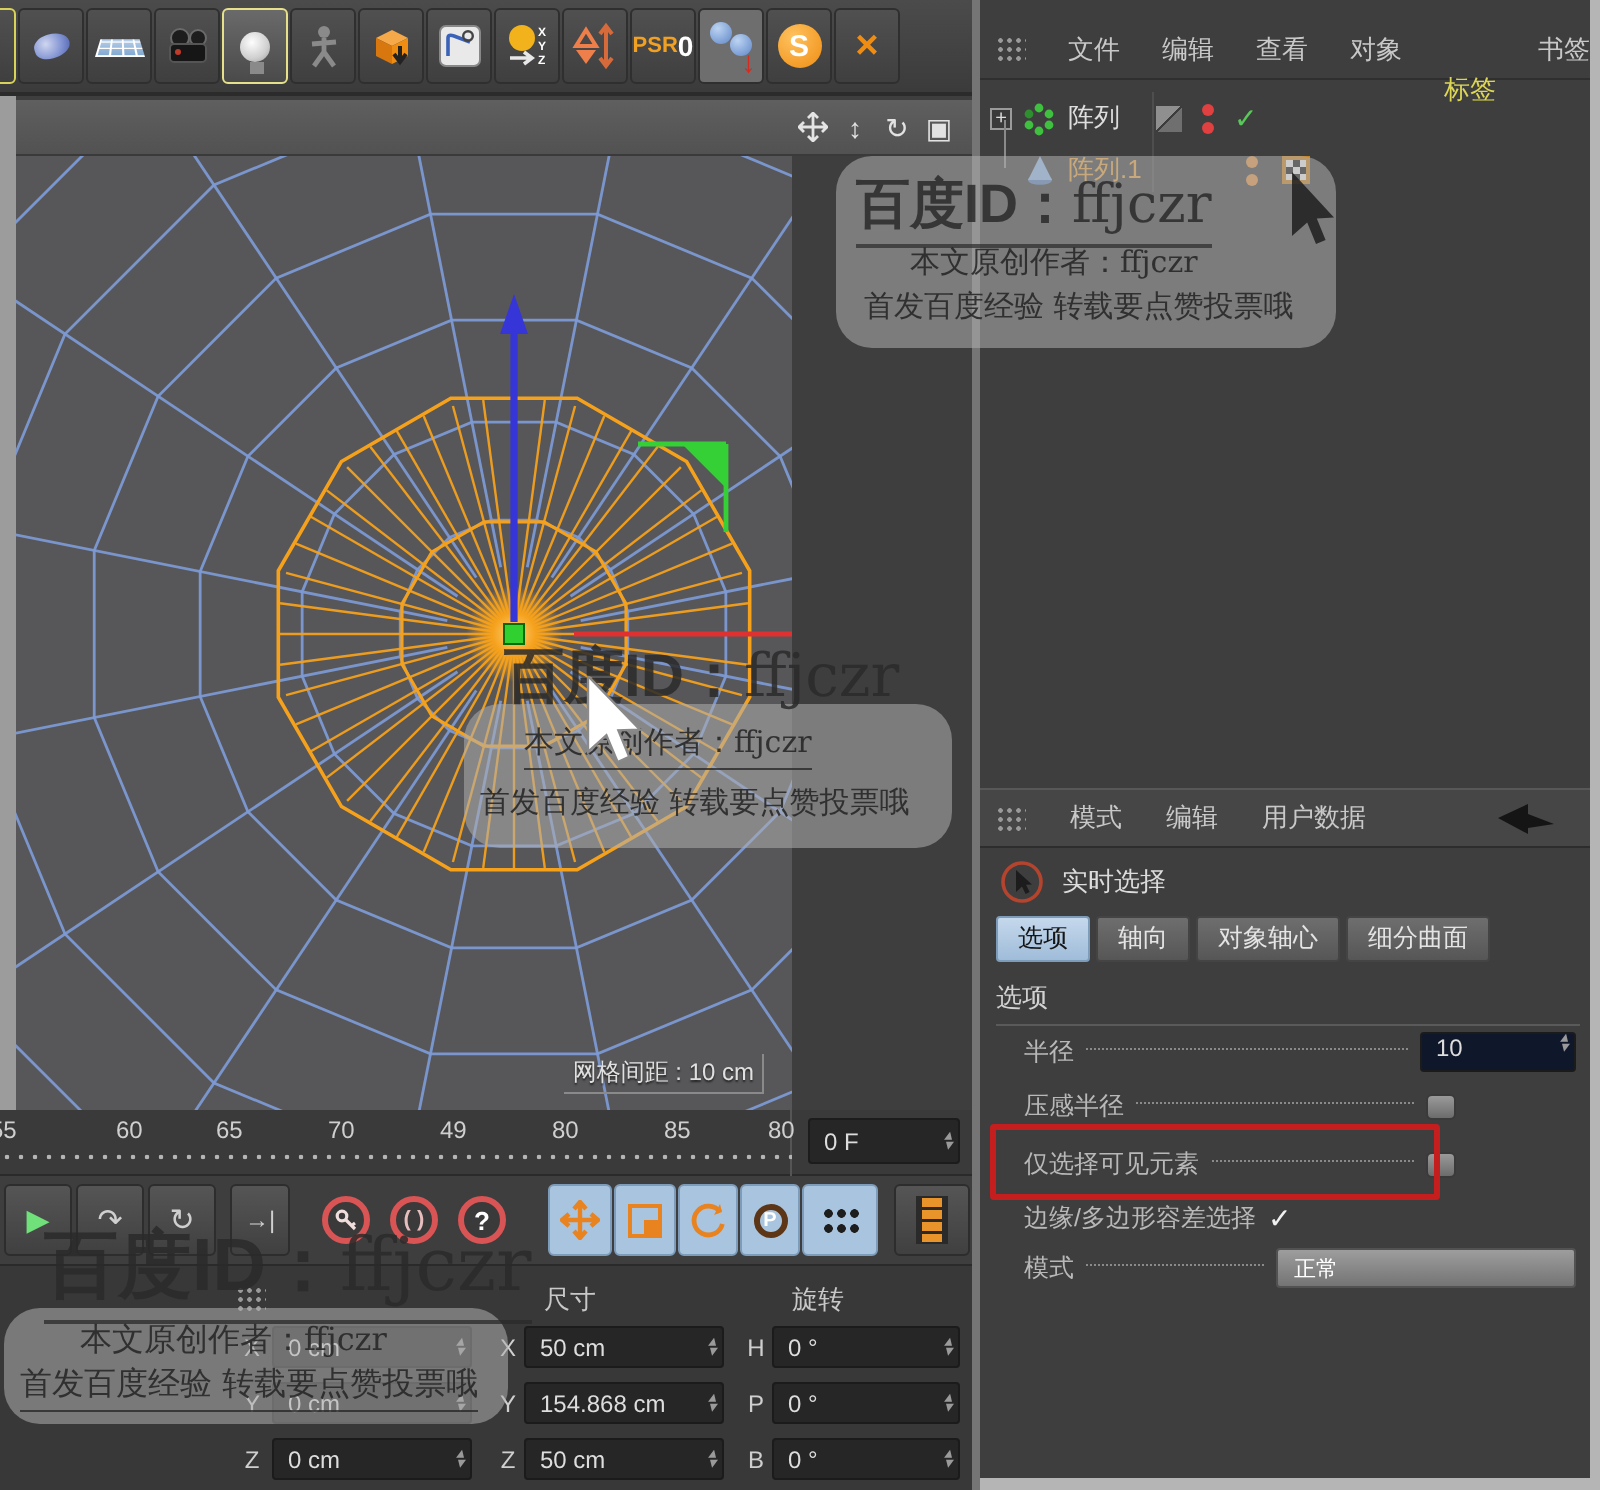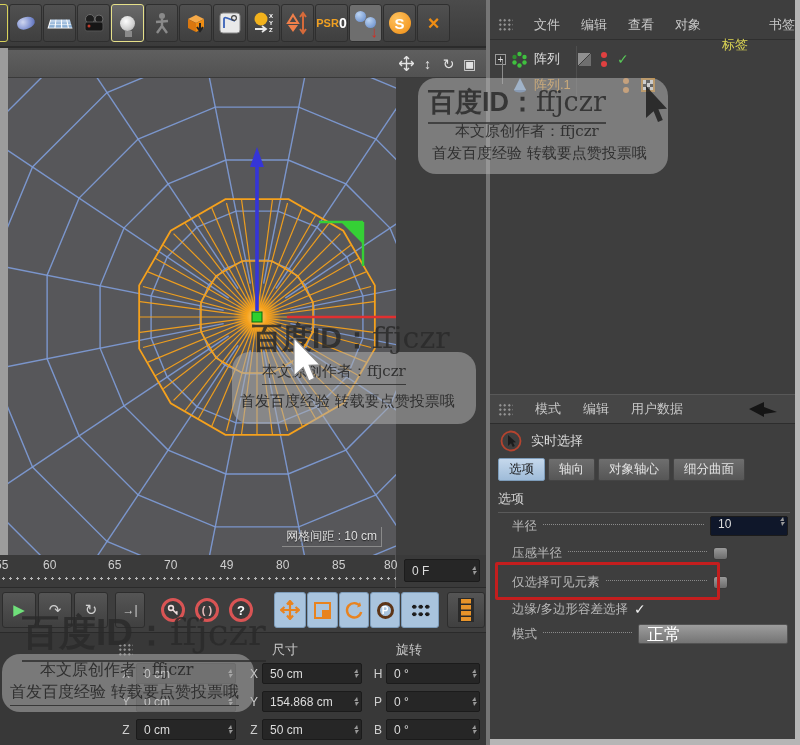--- a/index.html
+++ b/index.html
@@ -115,21 +115,21 @@
   .tab.active { background:linear-gradient(#c5d8ec,#9fbcd9); color:#161616; border-color:#7d9cba; }
   .section { position:absolute; left:8px; top:490px; width:292px; font-size:13px; color:#d2d2d2;
     border-bottom:1px solid #5a5a5a; padding-bottom:4px; }
   .arow { position:absolute; left:22px; width:276px; height:20px; display:flex; align-items:center; font-size:12.5px; color:#b8b8b8; }
   .leader { flex:1; border-bottom:1px dotted #8a8a8a; margin:0 6px 4px 6px; height:1px; }
   .afield { width:78px; height:20px; background:#0f172a; border:1px solid #1b1b1b; border-radius:2px;
     display:flex; align-items:flex-start; padding-left:7px; color:#ddd; font-size:12px; }
   .chk { width:15px; height:13px; border-radius:3px; background:linear-gradient(#9a9a9a,#6c6c6c);
     border:1px solid #3a3a3a; }
   .ddl { width:150px; height:20px; background:linear-gradient(#9d9d9d,#747474); border:1px solid #525252;
-    border-radius:2px; display:flex; align-items:center; padding-left:8px; color:#fff; font-size:17px; }
+    border-radius:2px; display:flex; align-items:center; padding-left:8px; color:#fff; font-size:11px; }
   .redbox { position:absolute; left:5px; top:562px; width:225px; height:38px;
     border:3px solid #c41e1e; border-radius:2px; z-index:40; }
 
   
   .wm { z-index:50; pointer-events:none; }
   .wm-big { font-weight:bold; color:rgba(42,42,42,.85); white-space:nowrap; }
   .wm-big .ff { font-family:"DejaVu Serif", serif; font-weight:normal; }
   .bubble { background:rgba(175,175,175,.55); border-radius:18px; }
   .wline { color:rgba(40,40,40,.9); font-family:"DejaVu Serif", serif; white-space:nowrap; }
 </style>
@@ -320,21 +320,21 @@
         <line x1="355" y1="144" x2="355" y2="188" stroke="#35d035" stroke-width="2.4"></line>
         <polygon points="355,144 333,144 355,166" fill="#35d035"></polygon>
         <rect x="244" y="234" width="10" height="10" fill="#2fd02f" stroke="#0a6a0a" stroke-width="1"></rect>
       </svg>
     <div class="gridlabel">网格间距 : 10 cm</div>
   </div>
 
   <div class="abs timeline">
     <div class="ruler">
       <span class="tick" style="left:-5px">55</span>
-      <span class="tick" style="left:43px">60</span>
+      <span class="tick" style="left:58px">60</span>
       <span class="tick" style="left:108px">65</span>
       <span class="tick" style="left:164px">70</span>
       <span class="tick" style="left:220px">49</span>
       <span class="tick" style="left:276px">80</span>
       <span class="tick" style="left:332px">85</span>
       <span class="tick" style="left:384px">80</span>
       <div class="tickdots"></div>
     </div>
     <div class="framefield">
       <span>0 F</span>

